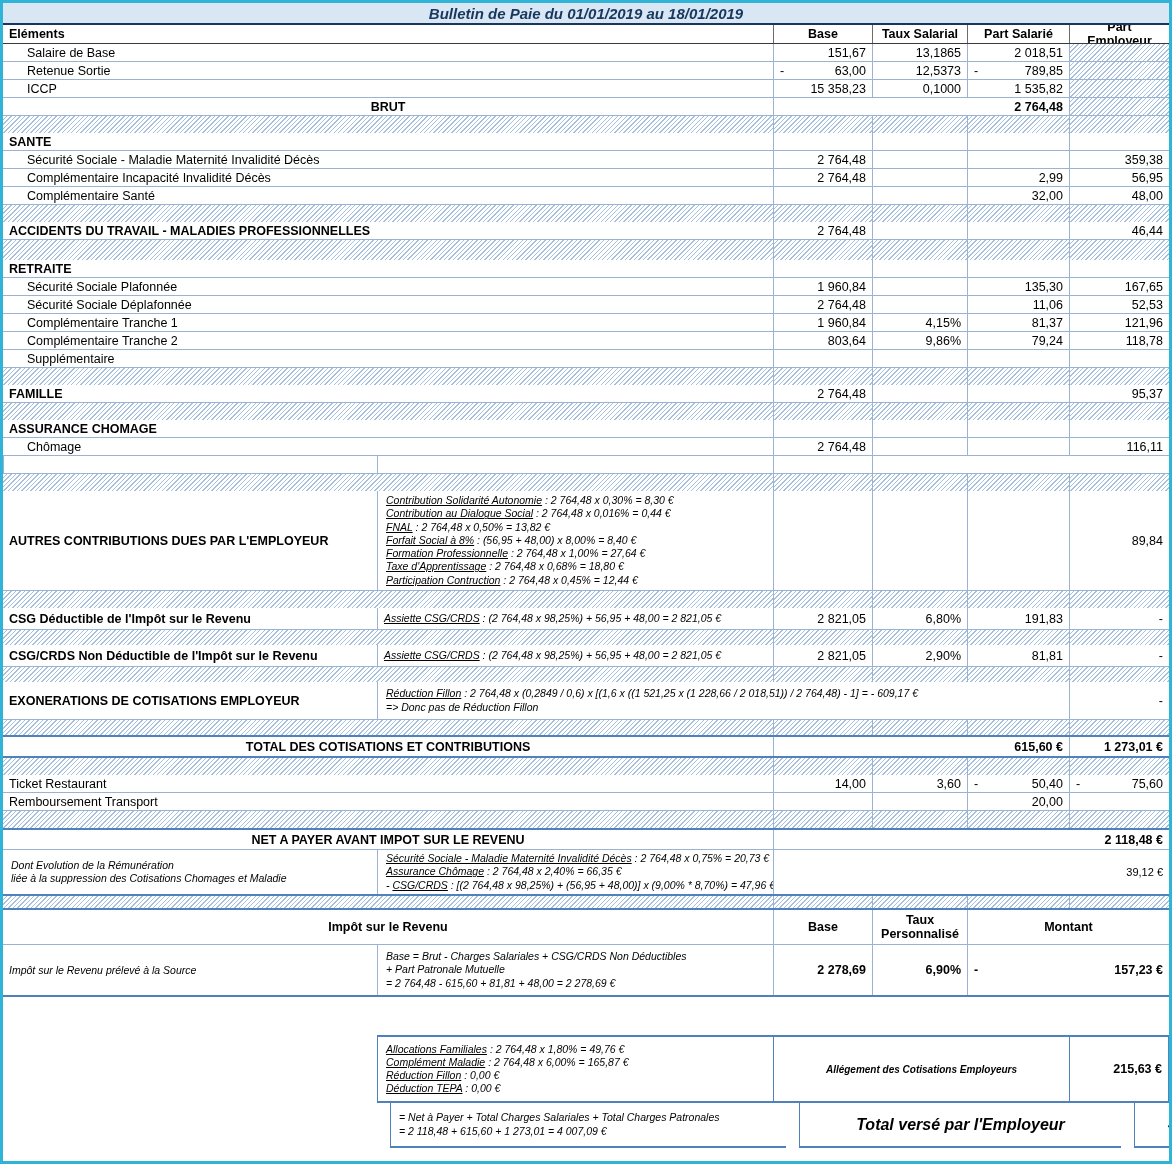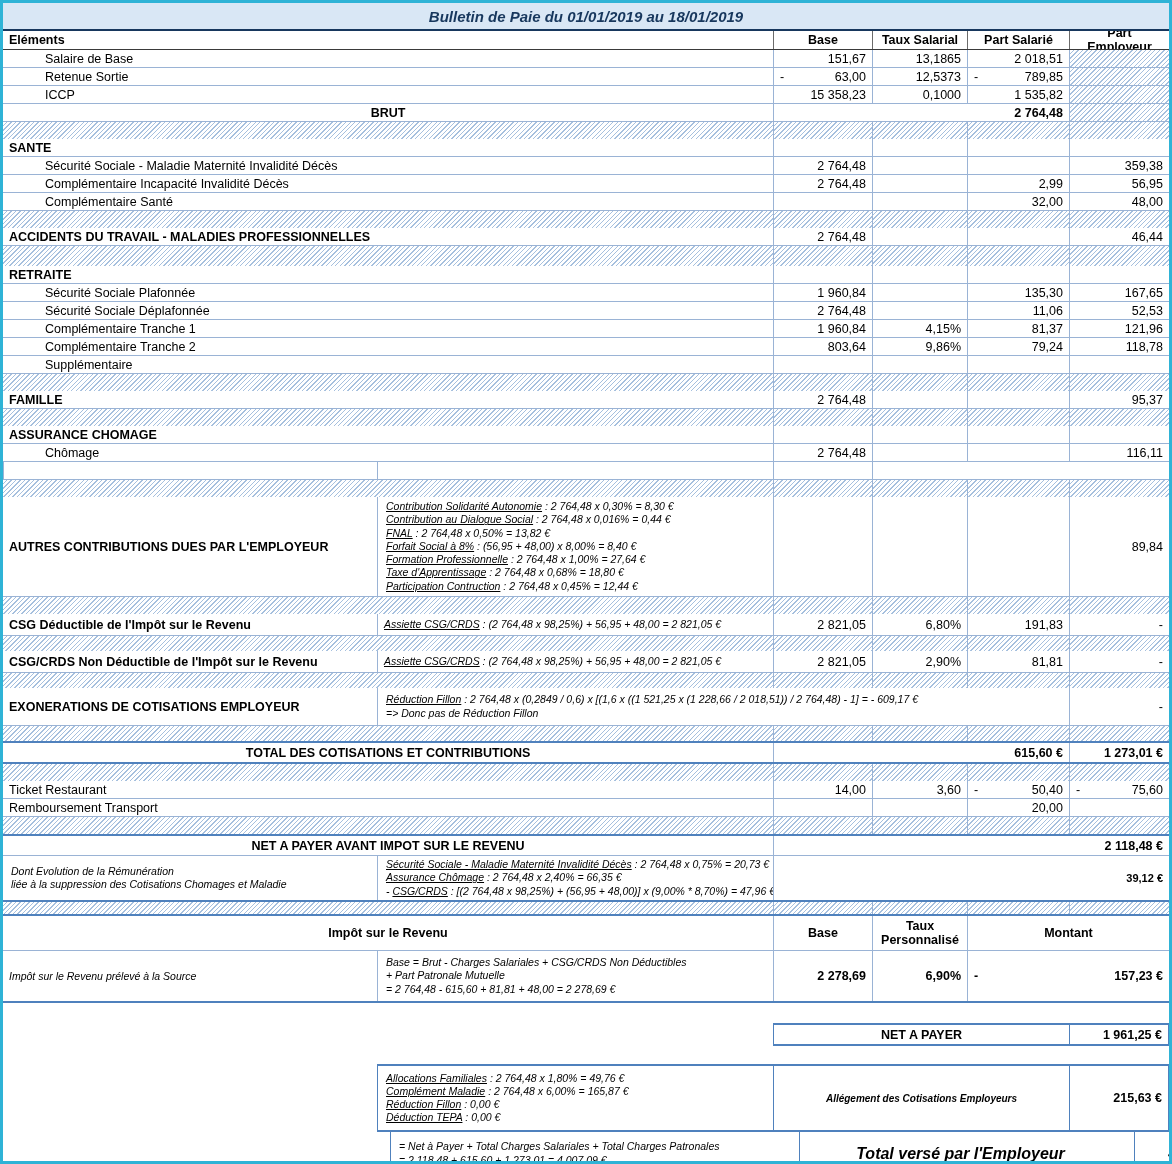--- a/index.html
+++ b/index.html
@@ -19,41 +19,41 @@
 .s2{grid-column:1/3;}
 .m35{grid-column:3/6;}
 .m37{grid-column:3/7;}
 .m26{grid-column:2/6;}
 .m57{grid-column:5/7;}
 .num{justify-content:flex-end;text-align:right;}
 .acct{justify-content:space-between;}
 .b{font-weight:bold;}
 .i{font-style:italic;}
 .ctr{justify-content:center;text-align:center;}
-.ind{padding-left:42px;text-align:right;}
+.ind{padding-left:24px;text-align:right;}
 .hatch{background:repeating-linear-gradient(135deg,#ffffff 0 2.2px,#a6c0de 2.2px 3.2px);}
 .sep17{height:17px;}.sep15{height:15px;}.sep20{height:20px;}.sep12{height:12px;}
 .h18{height:18px;}.h19{height:19px;}.h22{height:22px;}.h23{height:23px;}
 .h35{height:45px;gap:13px;}.h37{height:37px;}.h38{height:38px;}.h46{height:46px;}
 .h52{height:52px;}.h68{height:68px;}.h100{height:100px;}
 .gap20{height:20px;}.gap18{height:18px;}
-.title{height:28px;background:var(--titlebg);border-bottom:2px solid var(--navy);
+.title{height:22px;background:var(--titlebg);border-bottom:2px solid var(--navy);
   display:flex;align-items:center;justify-content:center;font-weight:bold;font-style:italic;
   font-size:15px;color:var(--navy);}
 .hdr{border-bottom:1.5px solid #3a3a3a;}
 .hdr .c{font-weight:bold;}
 .hdr .bl{border-left-color:#6b6b6b;}
 .fcell{flex-direction:column;align-items:flex-start;justify-content:center;padding:2px 8px;}
 .f{font-style:italic;font-size:10.5px;line-height:13.2px;white-space:nowrap;}
 .u{text-decoration:underline;}
 .bt2{border-top:2px solid var(--strong);}
 .bb2{border-bottom:2px solid var(--strong);}
 .bl2{border-left:1.5px solid var(--strong);}
 .br2{border-right:1.5px solid var(--strong);}
-.small-b{font-weight:bold;font-size:11px;padding-left:44px;}
+.small-b{font-weight:normal;font-size:11px;padding-left:44px;}
 .lbl-sm{font-size:10.5px;font-style:italic;line-height:13px;}
 </style>
 </head>
 <body>
 
 <div id="sheet">
 
   <div class="title">Bulletin de Paie du 01/01/2019 au 18/01/2019</div>
 
   <div class="g hdr h19">
@@ -427,25 +427,20 @@
     <div class="c bl num b">2 278,69</div>
     <div class="c bl num b">6,90%</div>
     <div class="c bl acct b m57">
         <span>-</span>
         <span>157,23 €</span>
       </div>
   </div>
 
   <div class="gap20"></div>
 
-  <div class="g h23">
-    <div class="c s2"></div>
-    <div class="c ctr b m35 bt2 bb2 bl2">NET A PAYER</div>
-    <div class="c num b bt2 bb2 bl2 br2">1 961,25 €</div>
-  </div>
 
   <div class="gap18"></div>
 
   <div class="g h68">
     <div class="c"></div>
     <div class="c fcell bt2 bl2 bb2">
       <div class="f"><span class="u">Allocations Familiales</span><span> : 2 764,48 x 1,80% = 49,76 €</span></div>
       <div class="f"><span class="u">Complément Maladie</span><span> : 2 764,48 x 6,00% = 165,87 €</span></div>
       <div class="f"><span class="u">Réduction Fillon</span><span> : 0,00 €</span></div>
       <div class="f"><span class="u">Déduction TEPA</span><span> : 0,00 €</span></div>

